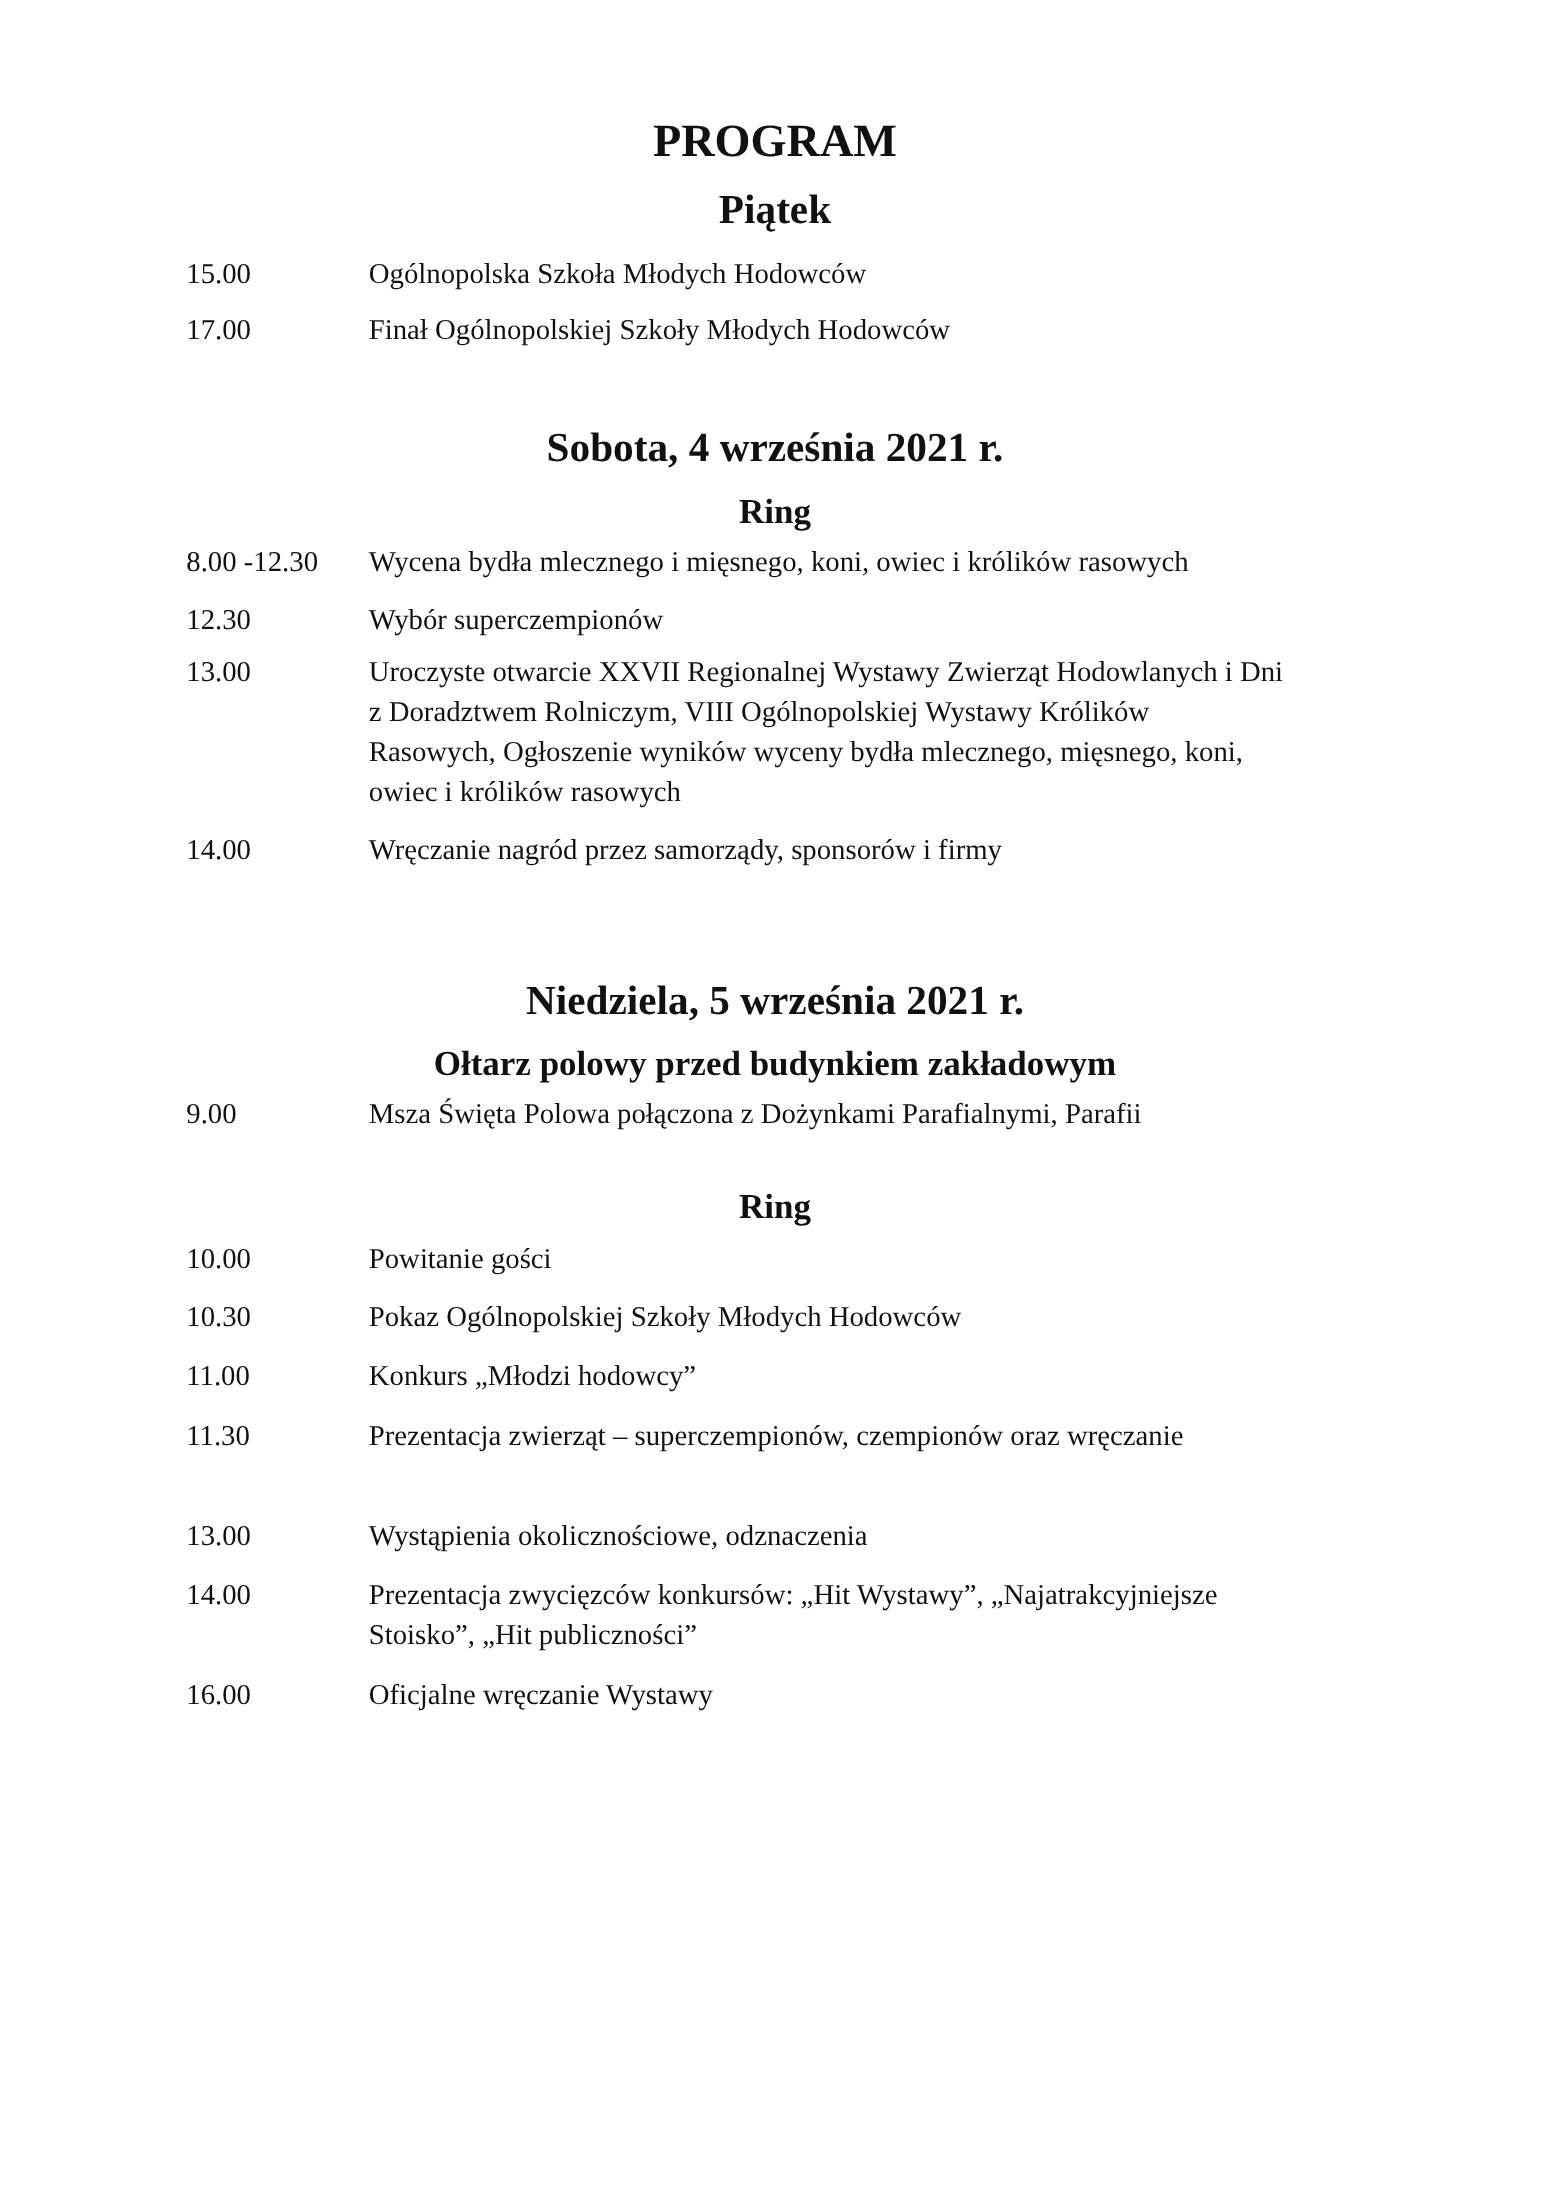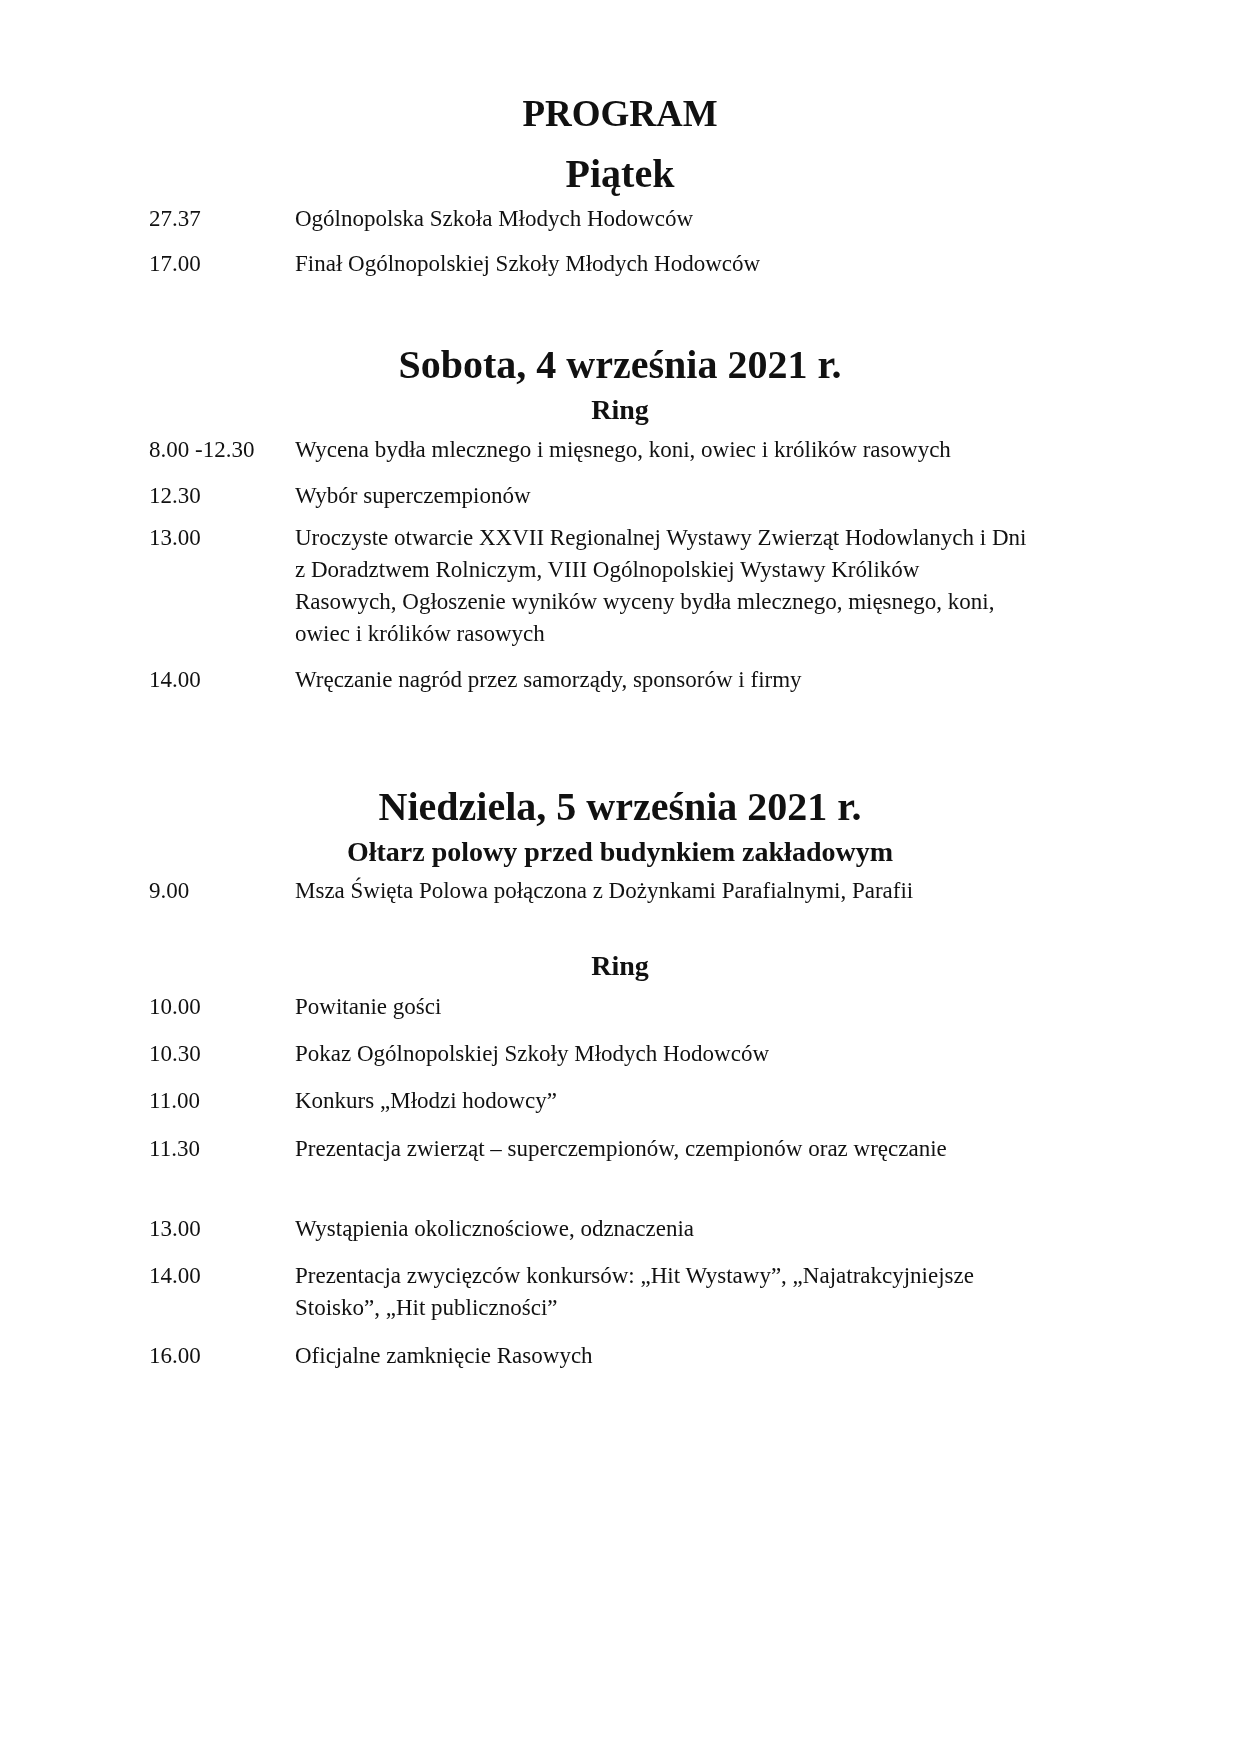--- a/index.html
+++ b/index.html
@@ -1,37 +1,37 @@
 <!DOCTYPE html>
 <html><head>
 <meta charset="utf-8">
 <style>
   html, body { margin:0; padding:0; background:#ffffff; }
   body { width:1240px; height:1754px; position:relative; overflow:hidden;
          font-family:"Liberation Serif", "DejaVu Serif", serif; color:#111111; }
   .center { position:absolute; left:0; width:1240px; text-align:center; font-weight:bold; white-space:nowrap; }
   .title { font-size:37px; }
-  .day { font-size:40px; }
+  .day { font-size:33px; }
   .sub { font-size:28px; }
   .row { position:absolute; left:0; width:1240px; font-size:23px; line-height:32px; }
   .time { position:absolute; left:149px; top:0; white-space:nowrap; }
   .desc { position:absolute; left:295px; top:0; width:820px; }
   .desc .ln { display:block; white-space:nowrap; }
 </style>
 </head>
 <body>
 
 <div>
 
   <div class="center title" style="top:92px;">PROGRAM</div>
 
   <div class="center day" style="top:150px;">Piątek</div>
 
   <div class="row" style="top:203px;">
-    <span class="time">27.37</span>
+    <span class="time">15.00</span>
     <span class="desc">
         <span class="ln">Ogólnopolska Szkoła Młodych Hodowców</span>
       </span>
   </div>
   <div class="row" style="top:248px;">
     <span class="time">17.00</span>
     <span class="desc">
         <span class="ln">Finał Ogólnopolskiej Szkoły Młodych Hodowców</span>
       </span>
   </div>
@@ -112,17 +112,17 @@
   <div class="row" style="top:1260px;">
     <span class="time">14.00</span>
     <span class="desc">
       <span class="ln">Prezentacja zwycięzców konkursów: „Hit Wystawy”, „Najatrakcyjniejsze</span>
       <span class="ln">Stoisko”, „Hit publiczności”</span>
     </span>
   </div>
   <div class="row" style="top:1340px;">
     <span class="time">16.00</span>
     <span class="desc">
-        <span class="ln">Oficjalne zamknięcie Rasowych</span>
+        <span class="ln">Oficjalne wręczanie Wystawy</span>
       </span>
   </div>
 
 </div>
 
 </body></html>

